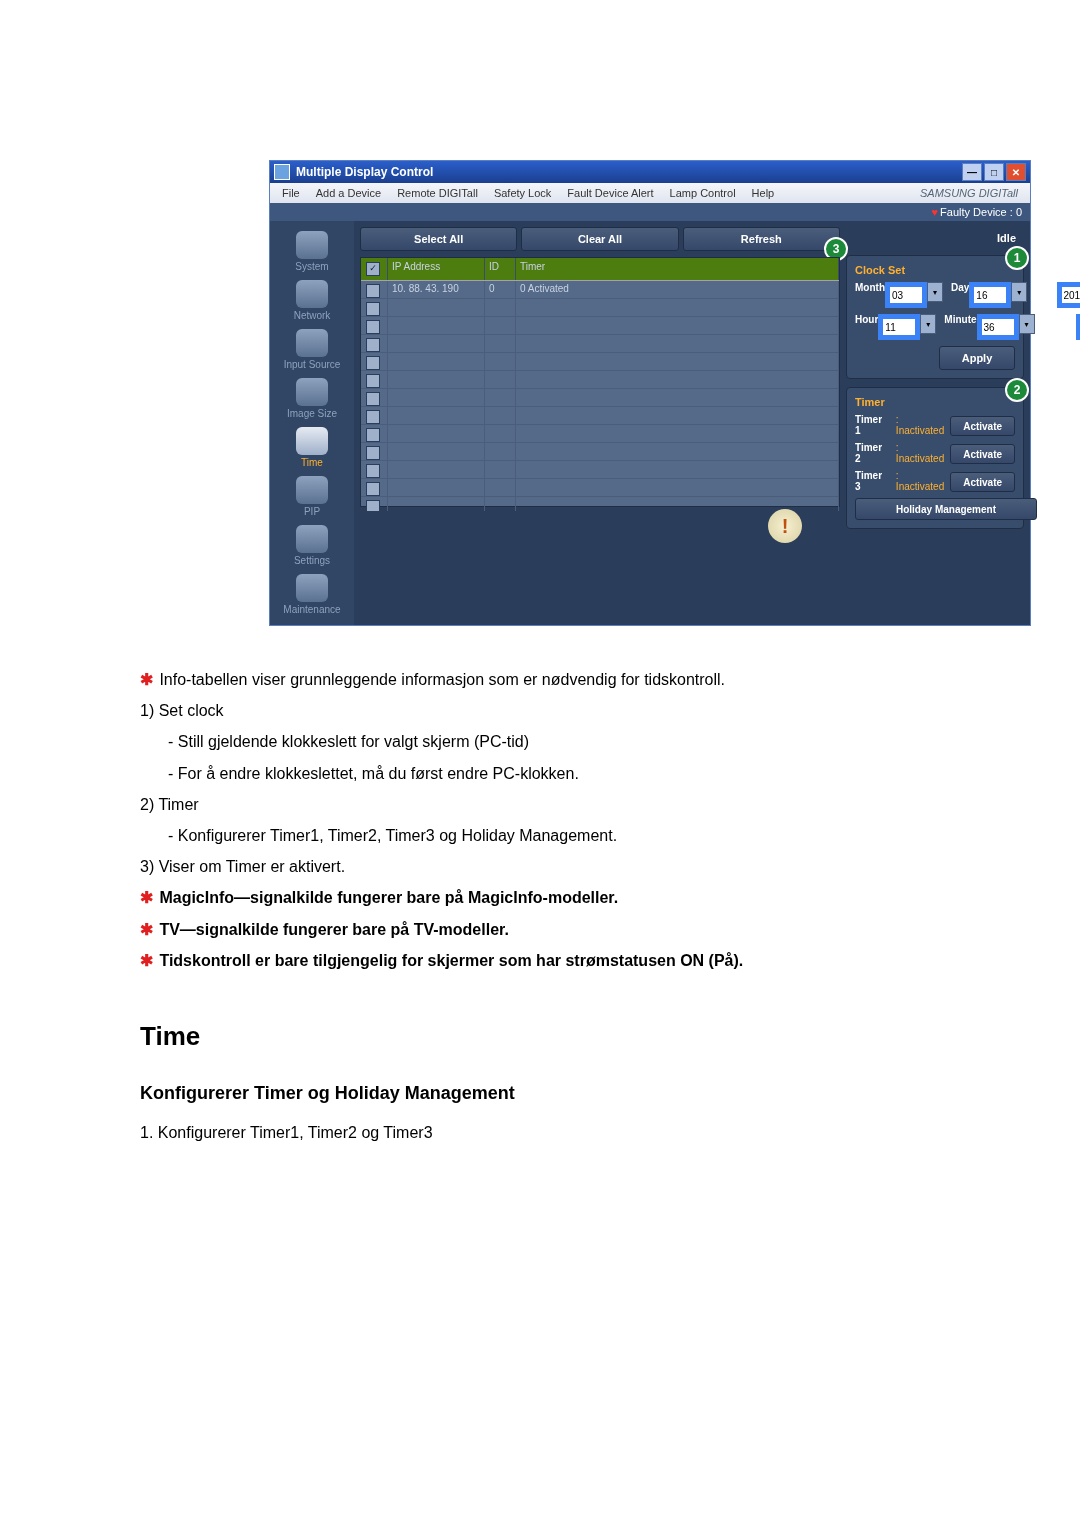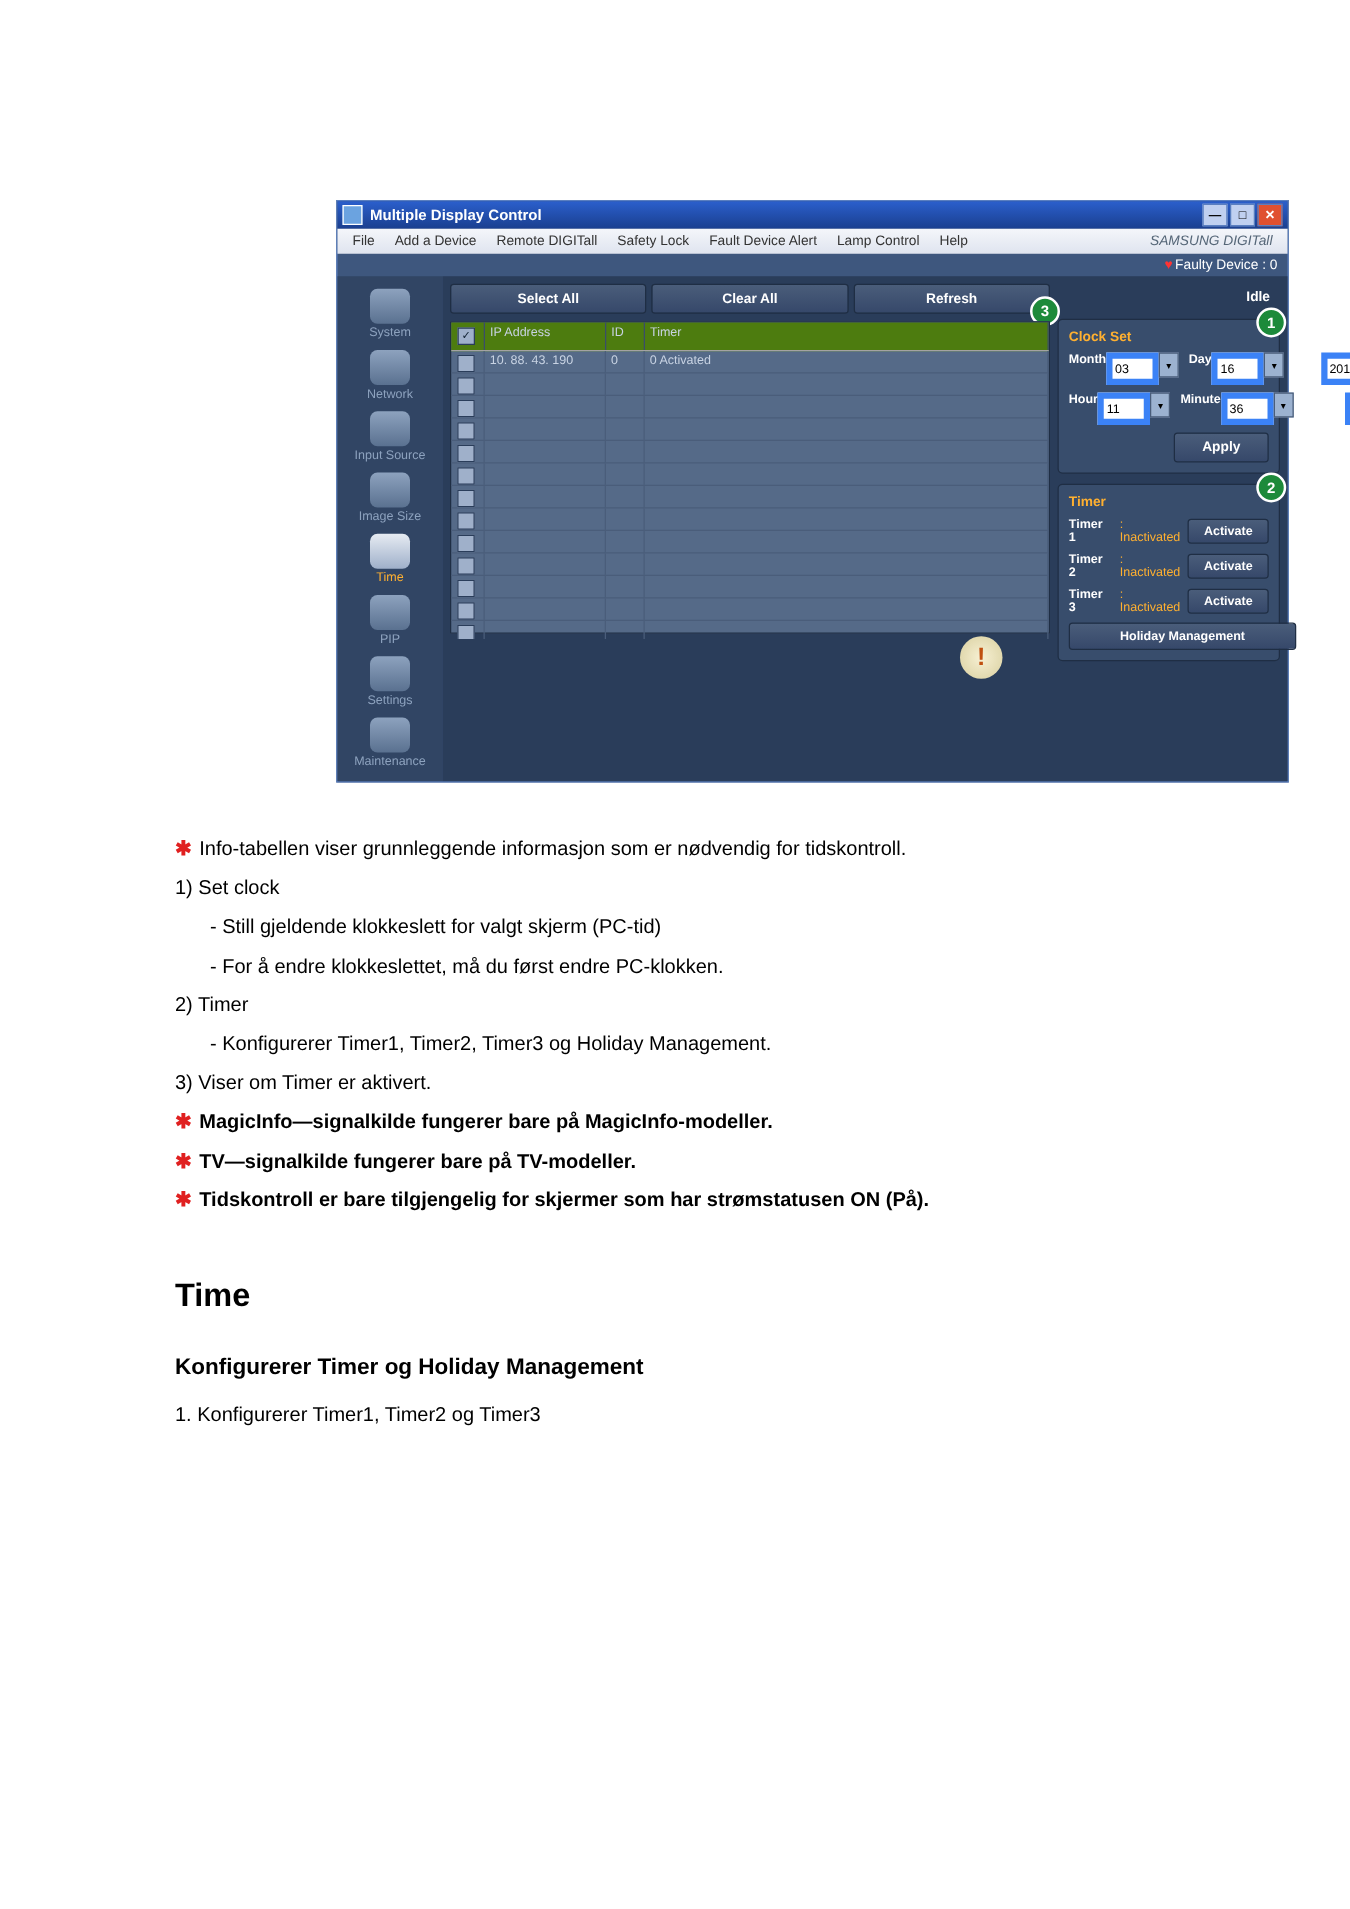--- a/index.html
+++ b/index.html
@@ -43,21 +43,21 @@
 .status-label{height:22px;color:#fff;font-size:11px;font-weight:bold;display:flex;justify-content:flex-end;align-items:center;padding:0 8px;margin-bottom:6px}
 .panel{background:#384d6c;border:1px solid #1f2e44;border-radius:4px;padding:8px;margin-bottom:8px;position:relative}
 .panel-title{color:#ffb030;font-size:11px;font-weight:bold;margin-bottom:6px}
 .ck-row{display:flex;gap:8px;margin-bottom:6px}
 .ck-field{display:flex;flex-direction:row}
 .ck-lbl{color:#fff;font-size:10px;font-weight:bold;margin-bottom:2px}
 .ck-sel{display:flex}
 .ck-sel input{width:28px;height:16px;font-size:10px;border:5px solid #3b82f6;padding:0 2px}
 .ck-sel .arr{width:14px;height:18px;background:#9cb2d0;border:1px solid #4a5d7a;font-size:8px;display:flex;align-items:center;justify-content:center}
 .apply-btn{margin-left:auto;width:54px}
-.timer-row{display:flex;align-items:center;margin-bottom:6px;gap:6px}
+.timer-row{display:flex;align-items:flex-end;margin-bottom:6px;gap:6px}
 .timer-row .tname{color:#fff;font-size:10px;font-weight:bold;width:44px}
 .timer-row .tstat{color:#ffb030;font-size:10px;flex:1}
 .timer-row .tbtn{width:54px;height:18px;font-size:10px}
 .holiday-btn{width:100%;height:20px;font-size:10px}
 .badge.b1{right:-6px;top:-10px}
 .badge.b2{right:-6px;top:-10px}
 .bottom-area{height:40px;position:relative}
 .warn-icon{width:34px;height:34px;border-radius:50%;background:radial-gradient(circle,#f7f0d3,#d8cf9f);position:absolute;right:38px;top:2px;display:flex;align-items:center;justify-content:center;color:#c05010;font-size:20px;font-weight:bold}
 
 .doc{margin:20px 30px 0;font-size:16px;line-height:1.7}

